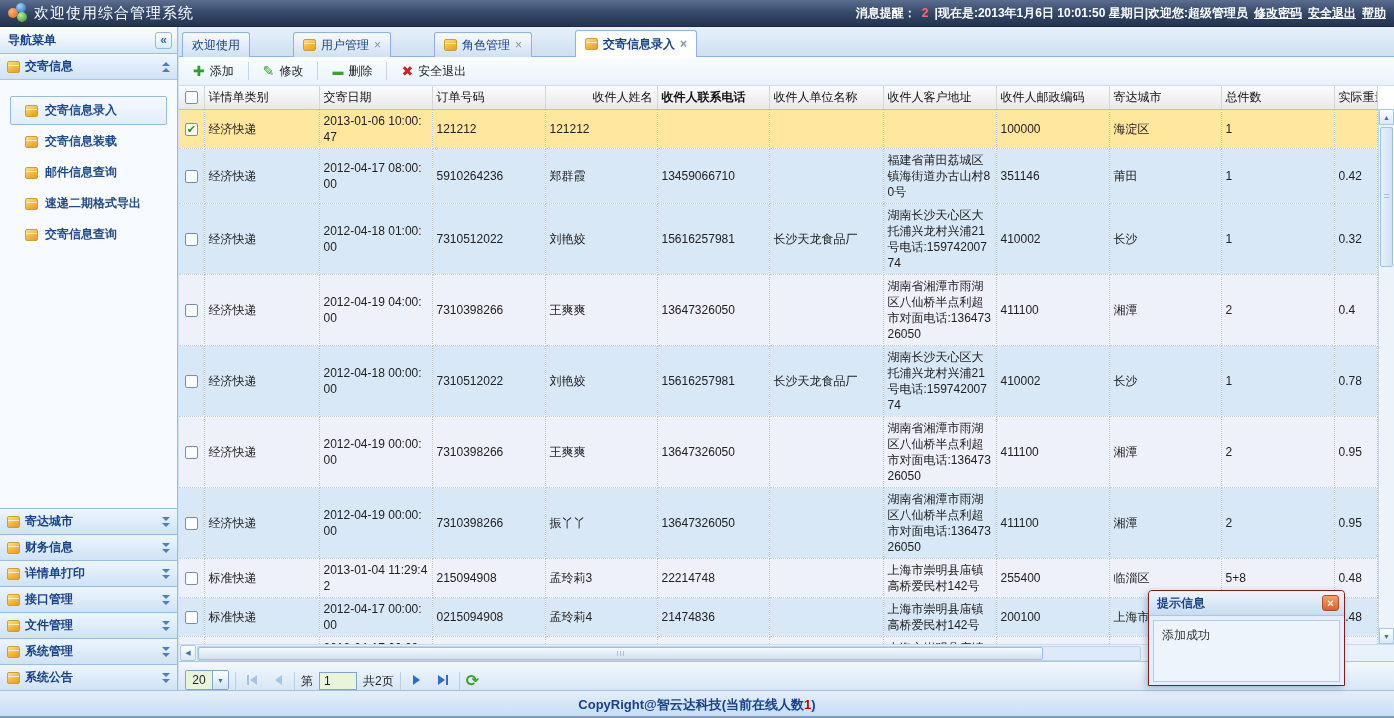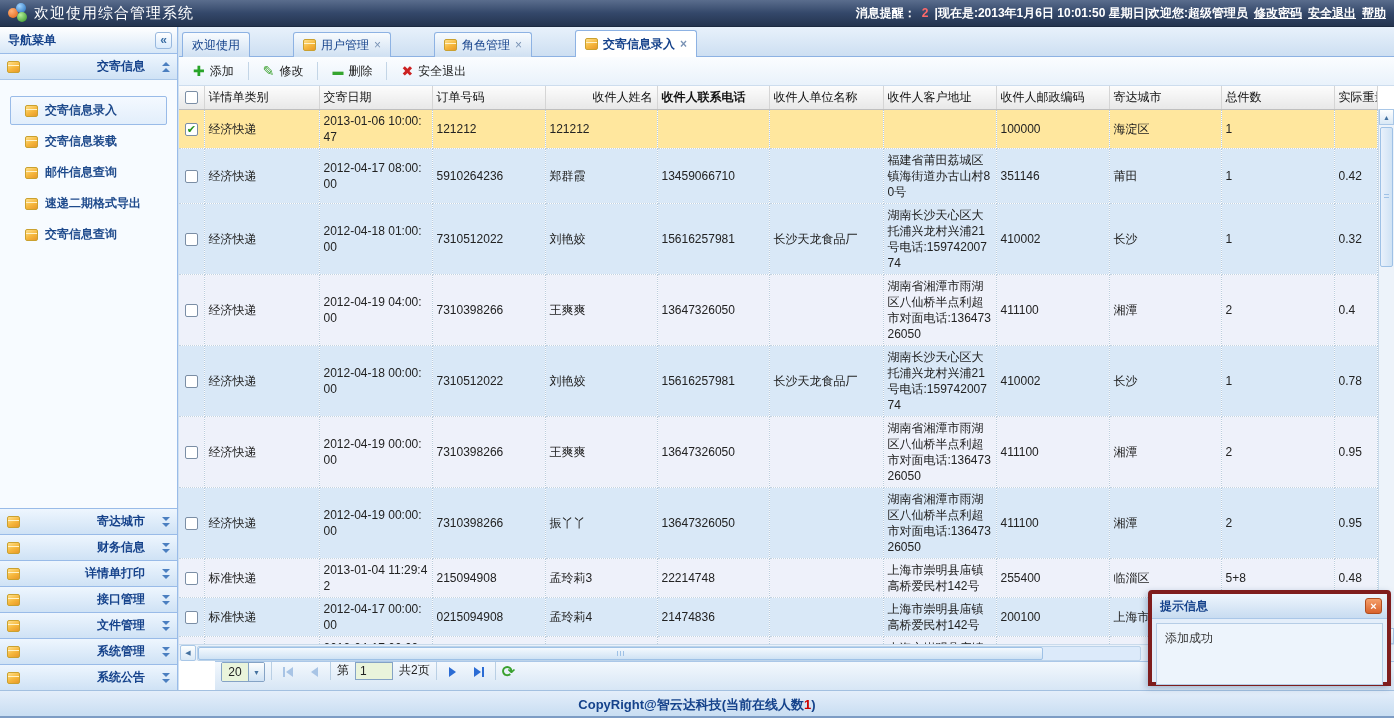--- a/index.html
+++ b/index.html
@@ -26,21 +26,21 @@
   .sidebar { position:absolute; left:0; top:27px; width:178px; bottom:28px;
     background:#f7fbff; border-right:1px solid #99bbe8; display:flex; flex-direction:column; }
   .side-header { height:27px; flex:0 0 27px; background:linear-gradient(#ffffff,#d7e7f7);
     border-bottom:1px solid #99bbe8; display:flex; align-items:center; justify-content:space-between;
     padding:0 5px 0 8px; }
   .side-header .t { font-size:12px; font-weight:bold; color:#15428b; }
   .collapse-btn { width:17px; height:17px; border:1px solid #98b8de; border-radius:3px;
     background:linear-gradient(#ffffff,#d9eafc); color:#3a6ea5; font-size:12px; font-weight:bold;
     display:flex; align-items:center; justify-content:center; cursor:pointer; }
   .section-hd { height:26px; flex:0 0 26px; background:linear-gradient(#eef6fe,#cfe2f5);
-    border-bottom:1px solid #aac7e8; display:flex; align-items:center; gap:17px; padding:0 7px; cursor:pointer;text-align:right; }
+    border-bottom:1px solid #aac7e8; display:flex; align-items:center; gap:5px; padding:0 7px; cursor:pointer; }
   .section-hd.btm { border-top:1px solid #99bbe8; border-bottom:none; }
   .section-hd .lbl { flex:1; font-size:12px; font-weight:bold; color:#15428b; }
   .box-icon { display:inline-block; width:13px; height:12px; flex:0 0 13px;
     background:linear-gradient(150deg,#ffe08a 0%,#f6b73c 55%,#e8992a 100%);
     border:1px solid #caa12f; border-radius:2px; position:relative; }
   .box-icon:after { content:""; position:absolute; left:0; right:0; top:3px; height:1px; background:#fff2c8; }
   .chev { display:inline-flex; flex-direction:column; gap:2px; align-items:center; }
   .chev i { width:0; height:0; border-left:4px solid transparent; border-right:4px solid transparent; }
   .chev.up i { border-bottom:4px solid #4b7fc0; }
   .chev.down i { border-top:4px solid #4b7fc0; }
@@ -107,21 +107,21 @@
     color:#44719f; font-size:7px; display:flex; align-items:center; justify-content:center; cursor:pointer; }
   .htrack { position:absolute; left:18px; top:1px; width:944px; height:15px;
     background:#dceafa; border:1px solid #bcd3ea; border-radius:2px; }
   .hthumb { position:absolute; left:0; top:0; width:845px; height:13px;
     background:linear-gradient(#f4f9fe,#cfe2f4); border:1px solid #9ec1e6; border-radius:2px; cursor:pointer; }
   .hthumb:after { content:""; position:absolute; top:3px; bottom:3px; left:50%; margin-left:-4px;
     width:8px; background:repeating-linear-gradient(90deg,#9ec1e6 0 1px, transparent 1px 3px); }
 
   
   .pager { flex:0 0 29px; background:linear-gradient(#f3f8fd,#d7e6f5); border-top:1px solid #aac7e8;
-    display:flex; align-items:flex-start; padding:0 6px; gap:6px; font-size:12px; color:#222;margin-left:36px; }
+    display:flex; align-items:flex-end; padding:0 6px; gap:6px; font-size:12px; color:#222; }
   .psel { display:flex; border:1px solid #85a3c5; border-radius:2px; overflow:hidden; cursor:pointer; }
   .psel .val { width:26px; height:18px; background:#eaf4db; display:flex; align-items:center;
     justify-content:center; font-size:12px; color:#222; }
   .psel .arr { width:16px; height:18px; background:linear-gradient(#fdfefe,#cfe2f4);
     border-left:1px solid #85a3c5; color:#44719f; font-size:7px; display:flex; align-items:center; justify-content:center; }
   .psep { width:1px; height:18px; background:#b9cfe4; }
   .parr { width:20px; height:20px; display:flex; align-items:center; justify-content:center; gap:1px; cursor:pointer; }
   .tri { width:0; height:0; border-top:5px solid transparent; border-bottom:5px solid transparent; }
   .tri.l { border-right:7px solid #a8c4e5; } .tri.r { border-left:7px solid #2b6cd4; }
   .bar { width:2px; height:10px; }
@@ -131,22 +131,22 @@
   .refresh { color:#3aa12f; font-size:16px; font-weight:bold; cursor:pointer; }
 
   
   .footer { position:absolute; left:0; bottom:0; width:1394px; height:28px;
     background:linear-gradient(#e4eefa,#c6dcf1); border-top:1px solid #a3c0e0;
     display:flex; align-items:center; justify-content:center; font-size:13px; font-weight:bold;
     color:#15428b; box-shadow:inset 0 -2px 0 #7d9cc4; }
   .footer .red { color:#cc0000; }
 
   
-  .popup { position:absolute; left:1148px; top:590px; width:243px; height:96px;
-    border:4px solid #7f1d1d; border-radius:4px 4px 0 0; background:#e4eefa;
+  .popup { position:absolute; left:1148px; top:590px; width:197px; height:96px;
+    border:1px solid #7f1d1d; border-radius:4px 4px 0 0; background:#e4eefa;
     box-shadow:-2px 2px 6px rgba(60,90,130,.35); z-index:50; }
   .popup-hd { height:25px; background:linear-gradient(#eef5fd,#c8dcf1); border-bottom:1px solid #aac7e8;
     border-radius:4px 4px 0 0; display:flex; align-items:center; justify-content:space-between; padding:0 5px 0 8px; }
   .popup-hd .t { font-size:12px; font-weight:bold; color:#15428b; }
   .popup-x { width:17px; height:16px; border:1px solid #b14d1e; border-radius:3px;
     background:linear-gradient(#f5a06b,#d9622b); color:#fff; font-size:11px; font-weight:bold;
     display:flex; align-items:center; justify-content:center; cursor:pointer; }
   .popup-bd { margin:4px; height:62px; background:#edf4fc; border:1px solid #b6cde6;
     font-size:12px; color:#333; padding:6px 8px; }
 </style>

